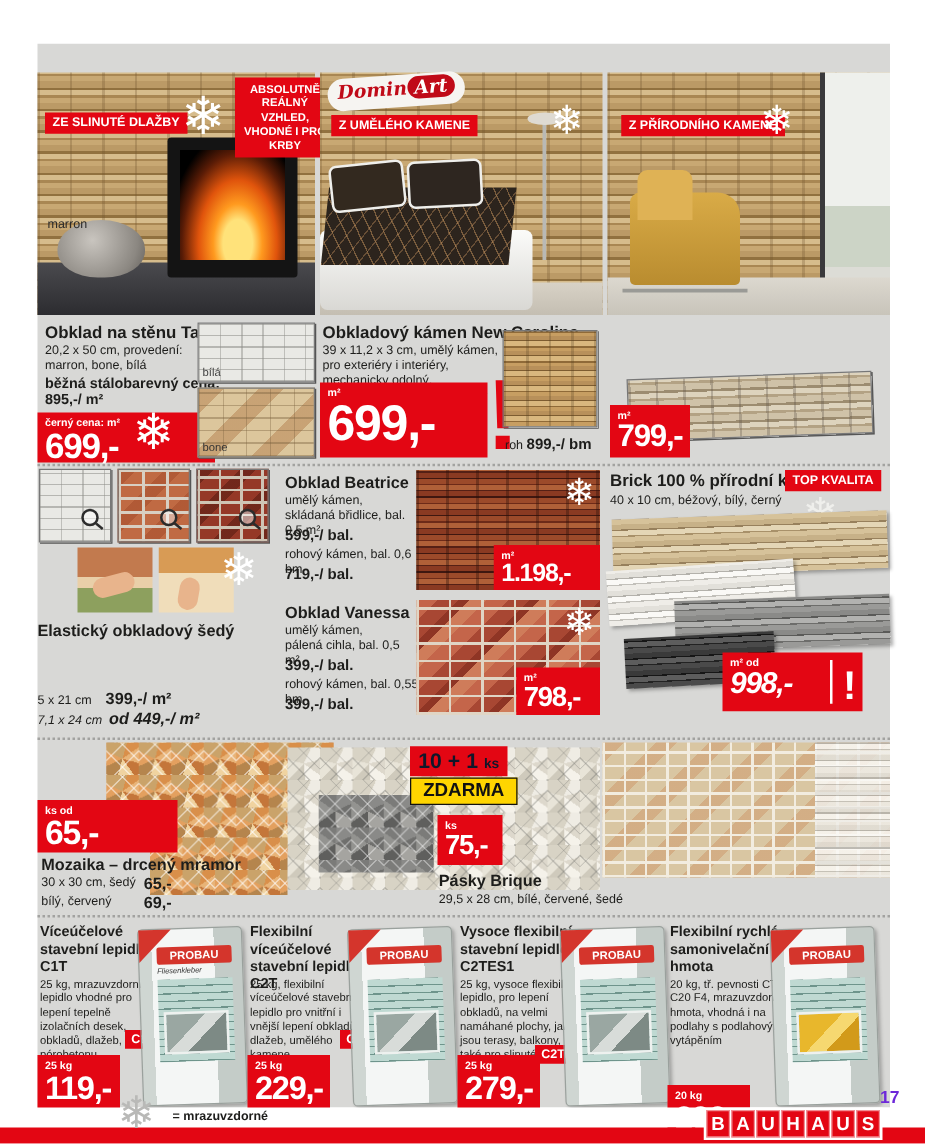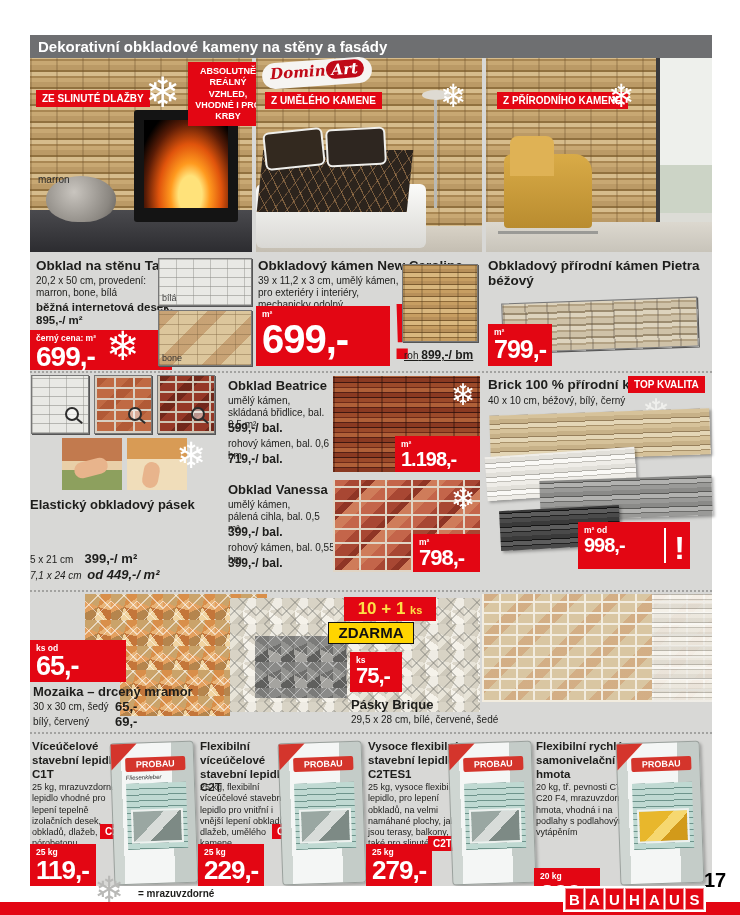--- a/index.html
+++ b/index.html
@@ -94,21 +94,20 @@
   .bauhaus{display:flex;background:#fff;padding:2px;gap:1px;}
   .bauhaus span{width:19px;height:22px;background:#e30613;color:#fff;font-weight:bold;font-size:15px;
       display:flex;align-items:center;justify-content:center;box-shadow:inset 0 0 0 1px rgba(255,255,255,.55);}
   .dominart{font-style:italic;font-weight:bold;font-family:"DejaVu Serif",serif;}
 </style>
 </head>
 <body>
 
 <div id="page">
   <div class="abs content-bg"></div>
-  <div class="abs headerbar">Dekorativní obkladové kameny na stěny a fasády</div>
 
   <div class="abs tex-stone" style="left:30px;top:58px;width:222px;height:194px;">
     <div class="abs" style="left:0;bottom:0;width:100%;height:42px;background:linear-gradient(#4a4a4e,#2c2c30);"></div>
     <div class="abs" style="left:104px;top:52px;width:104px;height:112px;background:#141414;border-radius:3px;">
       <div class="abs" style="left:10px;top:10px;right:10px;bottom:14px;background:radial-gradient(ellipse at 55% 85%, #ffe27a 0 18%, #ff9a1f 30%, #e0540c 48%, #5a1c06 68%, #000 85%);"></div>
     </div>
     <div class="abs" style="left:16px;top:118px;width:70px;height:46px;background:radial-gradient(circle at 40% 35%, #c9c5bf, #8b8781 70%, #615d58);border-radius:50% 50% 46% 46%;"></div>
     <div class="abs" style="left:8px;top:116px;font-size:10px;color:#2b2b2b;">marron</div>
     <div class="abs badge-red" style="left:6px;top:32px;">ZE SLINUTÉ DLAŽBY</div>
     <div class="abs snow" style="left:115px;top:14px;font-size:42px;">❄</div>
@@ -136,21 +135,21 @@
       <div class="abs" style="left:6px;top:-18px;width:44px;height:40px;background:#dfb255;border-radius:8px 8px 0 0;"></div>
       <div class="abs" style="left:-6px;bottom:-6px;width:100px;height:3px;background:#9a9a96;"></div>
     </div>
     <div class="abs badge-red" style="left:11px;top:34px;">Z PŘÍRODNÍHO KAMENE</div>
     <div class="abs snow" style="left:122px;top:22px;font-size:32px;">❄</div>
   </div>
 
   <div class="abs ptitle" style="left:36px;top:258px;">Obklad na stěnu Tatra</div>
   <div class="abs pdesc preline" style="left:36px;top:275px;width:120px;">20,2 x 50 cm, provedení:
 marron, bone, bílá</div>
-  <div class="abs bold" style="left:36px;top:301px;font-size:11.5px;">běžná internetová desek:</div>
+  <div class="abs bold" style="left:36px;top:301px;font-size:11.5px;">běžná stálobarevný cena:</div>
   <div class="abs bold" style="left:36px;top:314px;font-size:11.5px;">895,-/ m²</div>
   <div class="abs pricebox" style="left:30px;top:330px;width:142px;height:40px;">
     <span class="unit">černý cena: m²</span>
     <span class="big" style="font-size:28px;">699,-</span>
   </div>
   <div class="abs snow" style="left:106px;top:326px;font-size:40px;">❄</div>
   <div class="abs tex-brick-white tile" style="left:158px;top:258px;width:94px;height:48px;">
     <span class="abs" style="left:3px;bottom:2px;font-size:9px;color:#444;">bílá</span>
   </div>
   <div class="abs tex-brick-bone tile" style="left:158px;top:310px;width:94px;height:56px;">
@@ -158,26 +157,25 @@
   </div>
 
   <div class="abs ptitle" style="left:258px;top:258px;">Obkladový kámen New Caroline</div>
   <div class="abs pdesc" style="left:258px;top:275px;width:148px;">39 x 11,2 x 3 cm, umělý kámen, pro exteriéry i interiéry, mechanicky odolný, paropropustný a stálobarevný</div>
   <div class="abs pricebox" style="left:256px;top:306px;width:134px;height:60px;">
     <span class="unit">m²</span>
     <span class="big" style="font-size:40px;">699,-</span>
   </div>
   <div class="abs bang" style="left:389px;top:298px;font-size:80px;">!</div>
   <div class="abs tex-newcar tile" style="left:402px;top:264px;width:76px;height:78px;"></div>
-  <div class="abs" style="left:404px;top:348px;font-size:10px;text-decoration:underline;">
+  <div class="abs" style="left:404px;top:348px;font-size:10px;">
     <span>roh</span>
     <b style="font-size:12px;">899,-/ bm</b>
   </div>
 
-  <div class="abs ptitle" style="left:488px;top:258px;width:220px;">Obkladový přírodní kámen Pietra béžový</div>
   <div class="abs tex-stone-lt tile" style="left:502px;top:300px;width:196px;height:50px;transform:rotate(-2deg);"></div>
   <div class="abs pricebox" style="left:488px;top:324px;width:64px;height:42px;">
     <span class="unit">m²</span>
     <span class="big" style="font-size:25px;">799,-</span>
   </div>
 
   <div class="abs dots" style="left:30px;top:371px;width:682px;"></div>
 
   <div class="abs tex-brick-white tile" style="left:31px;top:375px;width:58px;height:59px;">
       <span class="mag"></span>
@@ -188,21 +186,21 @@
   <div class="abs tex-brick-dark tile" style="left:157px;top:375px;width:58px;height:59px;">
       <span class="mag"></span>
     </div>
   <div class="abs" style="left:62px;top:438px;width:60px;height:52px;background:linear-gradient(180deg,#c27a4e 0 45%,#e9cfa8 45% 62%,#8da05e 62% 100%);">
     <div class="abs" style="left:12px;top:22px;width:34px;height:16px;background:#e8b48c;border-radius:8px;transform:rotate(-15deg);"></div>
   </div>
   <div class="abs" style="left:127px;top:438px;width:60px;height:52px;background:linear-gradient(180deg,#d89b55 0 40%,#f0ddba 40% 100%);">
     <div class="abs" style="left:16px;top:24px;width:16px;height:26px;background:#e8b48c;border-radius:8px;transform:rotate(10deg);"></div>
   </div>
   <div class="abs snow" style="left:176px;top:438px;font-size:36px;">❄</div>
-  <div class="abs ptitle" style="left:30px;top:497px;font-size:13px;">Elastický obkladový pásek</div>
+  <div class="abs ptitle" style="left:30px;top:497px;font-size:13px;">Elastický obkladový šedý</div>
   <div class="abs sizeline" style="left:30px;top:551px;">
     <span>5 x 21 cm</span>&nbsp;&nbsp;&nbsp;
     <b>399,-/ m²</b>
   </div>
   <div class="abs sizeline" style="left:30px;top:567px;font-style:italic;">
     <span>7,1 x 24 cm</span>&nbsp;
     <b>od 449,-/ m²</b>
   </div>
 
   <div class="abs ptitle" style="left:228px;top:378px;font-size:13px;">Obklad Beatrice</div>
@@ -236,39 +234,39 @@
   <div class="abs ptitle" style="left:488px;top:377px;">Brick 100 % přírodní kámen</div>
   <div class="abs badge-red" style="left:628px;top:376px;">TOP KVALITA</div>
   <div class="abs pdesc" style="left:488px;top:395px;width:180px;">40 x 10 cm, béžový, bílý, černý</div>
   <div class="abs snow" style="left:642px;top:394px;font-size:34px;color:#efefec;">❄</div>
   <div class="abs tex-strips-beige" style="left:490px;top:412px;width:220px;height:46px;transform:rotate(-2deg);box-shadow:2px 2px 3px rgba(0,0,0,.3);"></div>
   <div class="abs tex-strips-white" style="left:486px;top:452px;width:150px;height:44px;transform:rotate(-4deg);box-shadow:2px 2px 3px rgba(0,0,0,.3);"></div>
   <div class="abs tex-strips-gray" style="left:540px;top:478px;width:172px;height:40px;transform:rotate(-2deg);box-shadow:2px 2px 3px rgba(0,0,0,.3);"></div>
   <div class="abs tex-strips-black" style="left:500px;top:508px;width:120px;height:40px;transform:rotate(-3deg);box-shadow:2px 2px 3px rgba(0,0,0,.3);"></div>
   <div class="abs pricebox" style="left:578px;top:522px;width:112px;height:47px;">
     <span class="unit">m² od</span>
-    <span class="big" style="font-size:20px;display:inline-block;">998,-</span>
+    <span class="big" style="font-size:24px;display:inline-block;font-style:italic;">998,-</span>
     <span class="abs" style="right:24px;top:6px;width:2px;height:35px;background:#fff;"></span>
     <span class="abs" style="right:5px;top:8px;font-size:32px;font-weight:800;">!</span>
   </div>
 
   <div class="abs dots" style="left:30px;top:590px;width:682px;"></div>
 
   <div class="abs tex-mosaic orange" style="left:85px;top:594px;width:182px;height:86px;"></div>
   <div class="abs tex-mosaic white" style="left:230px;top:598px;width:250px;height:114px;"></div>
   <div class="abs tex-mosaic gray" style="left:255px;top:636px;width:92px;height:62px;"></div>
   <div class="abs tex-mosaic orange" style="left:120px;top:670px;width:110px;height:46px;"></div>
 
-  <div class="abs" style="left:344px;top:597px;width:92px;height:24px;background:#e30613;color:#fde047;font-weight:800;font-size:17px;line-height:24px;text-align:center;">
+  <div class="abs" style="left:328px;top:597px;width:78px;height:24px;background:#e30613;color:#0f172a;font-weight:800;font-size:17px;line-height:24px;text-align:center;">
     <span>10 + 1</span>
     <span style="font-size:11px;">ks</span>
   </div>
   <div class="abs" style="left:328px;top:622px;width:84px;height:20px;background:#ffd500;color:#111;font-weight:800;font-size:15px;line-height:20px;text-align:center;border:1px solid #111;">ZDARMA</div>
 
-  <div class="abs pricebox" style="left:30px;top:640px;width:96px;height:42px;">
+  <div class="abs pricebox" style="left:30px;top:640px;width:112px;height:42px;">
     <span class="unit">ks od</span>
     <span class="big" style="font-size:27px;">65,-</span>
   </div>
   <div class="abs ptitle" style="left:33px;top:684px;font-size:13px;">Mozaika – drcený mramor</div>
   <div class="abs sizeline" style="left:33px;top:701px;">
     <span>30 x 30 cm, šedý</span>
   </div>
   <div class="abs bold" style="left:115px;top:699px;font-size:13px;">65,-</div>
   <div class="abs sizeline" style="left:33px;top:716px;">
     <span>bílý, červený</span>
@@ -349,14 +347,14 @@
   <div class="abs bold" style="left:138px;top:888px;font-size:10px;z-index:3;">= mrazuvzdorné</div>
   <div class="abs bauhaus" style="left:563px;top:886px;z-index:3;">
     <span>B</span>
     <span>A</span>
     <span>U</span>
     <span>H</span>
     <span>A</span>
     <span>U</span>
     <span>S</span>
   </div>
-  <div class="abs bold" style="left:704px;top:869px;font-size:20px;color:#000000;">17</div>
+  <div class="abs bold" style="left:704px;top:869px;font-size:14px;color:#6d28d9;">17</div>
 </div>
 
 </body></html>

